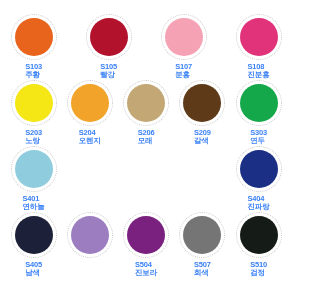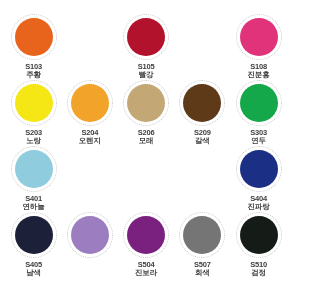--- a/index.html
+++ b/index.html
@@ -60,23 +60,23 @@
     border-radius: 50%;
     position: relative;
     z-index: 1;
   }
   .disc.outlined {
     border: 1px solid #b8b8b8;
     box-sizing: border-box;
   }
   .labels {
     margin-top: 3px;
-    text-align: center;
+    text-align: left;
     line-height: 1.12;
-    color: #404040;
+    color: #3b82f6;
   }
   .code {
     font-size: 7.5px;
     font-weight: bold;
     letter-spacing: -0.2px;
     white-space: nowrap;
   }
   .name {
     font-size: 7.5px;
     font-weight: bold;
@@ -106,20 +106,30 @@
           <div class="disc" style="background: rgb(179, 18, 44);"></div>
         </div>
         <div class="labels">
           <div class="code">S105</div>
           <div class="name">빨강</div>
         </div>
       </div>
       <div class="swatch-cell">
         <div class="disc-wrap">
           <div class="halo"></div>
+          <div class="disc" style="background: rgb(245, 162, 180);"></div>
+        </div>
+        <div class="labels">
+          <div class="code">S107</div>
+          <div class="name">분홍</div>
+        </div>
+      </div>
+      <div class="swatch-cell">
+        <div class="disc-wrap">
+          <div class="halo"></div>
           <div class="disc" style="background: rgb(224, 51, 122);"></div>
         </div>
         <div class="labels">
           <div class="code">S108</div>
           <div class="name">진분홍</div>
         </div>
       </div>
     </div>
     <div class="swatch-row">
       <div class="swatch-cell">

